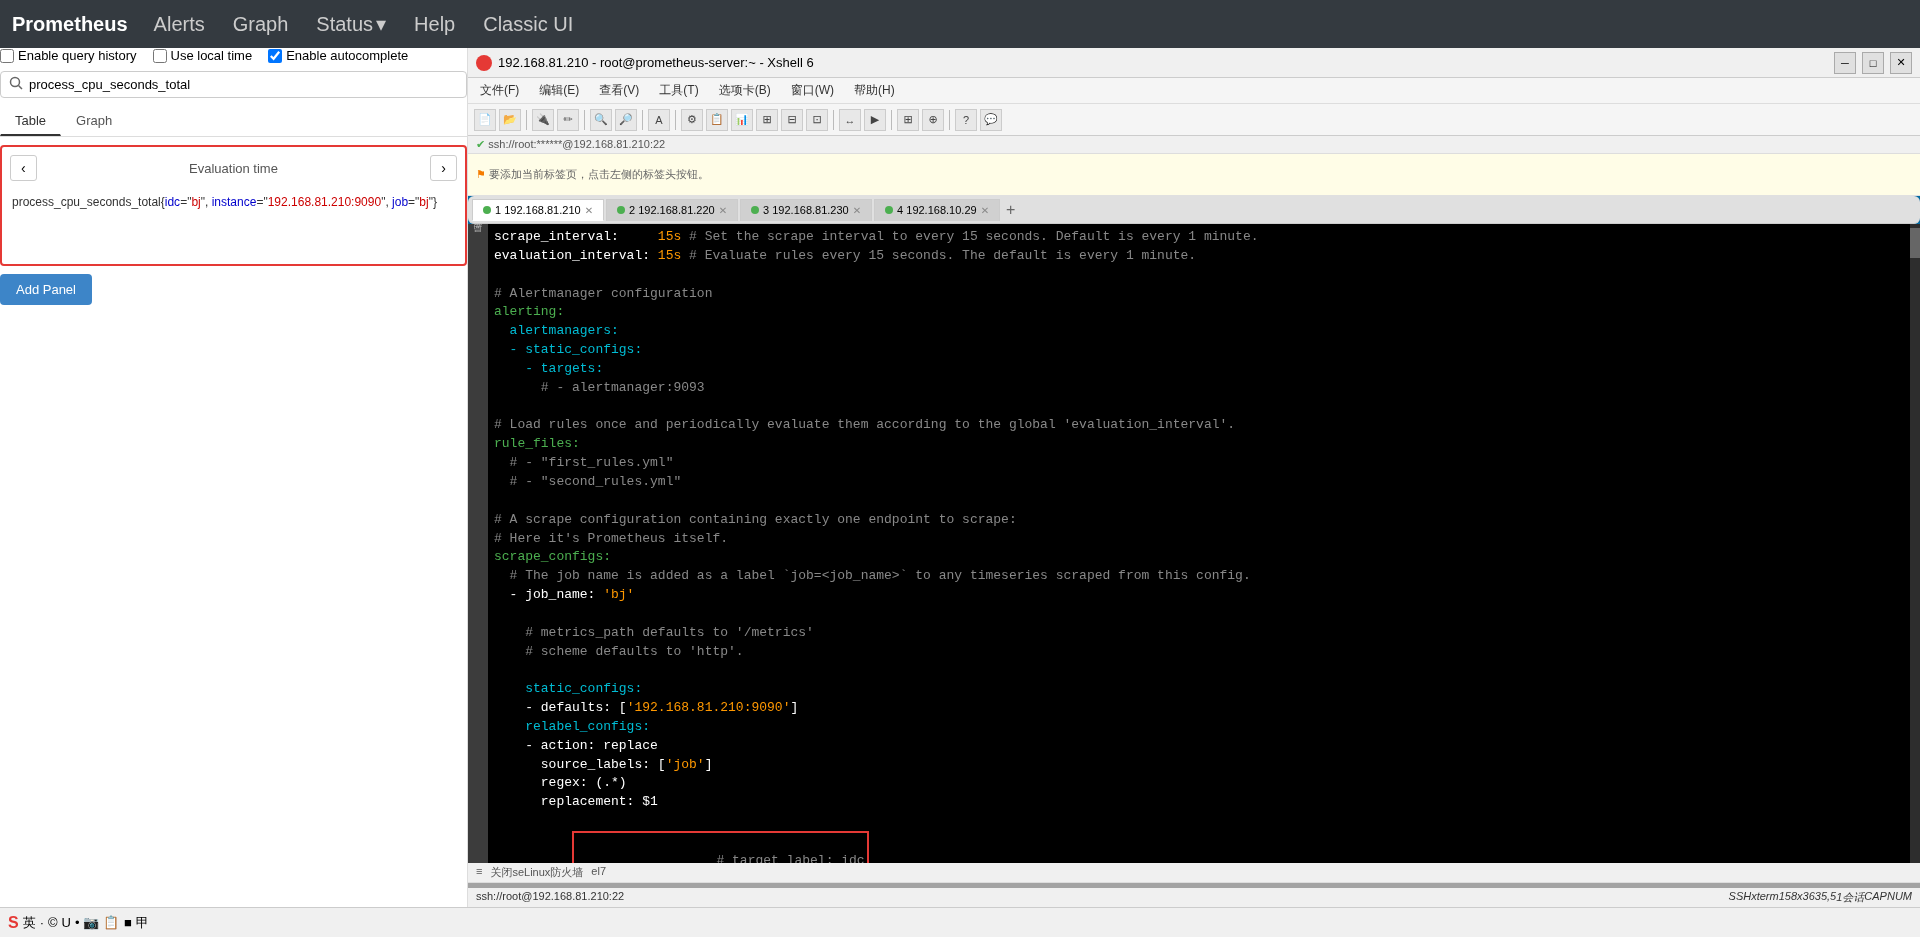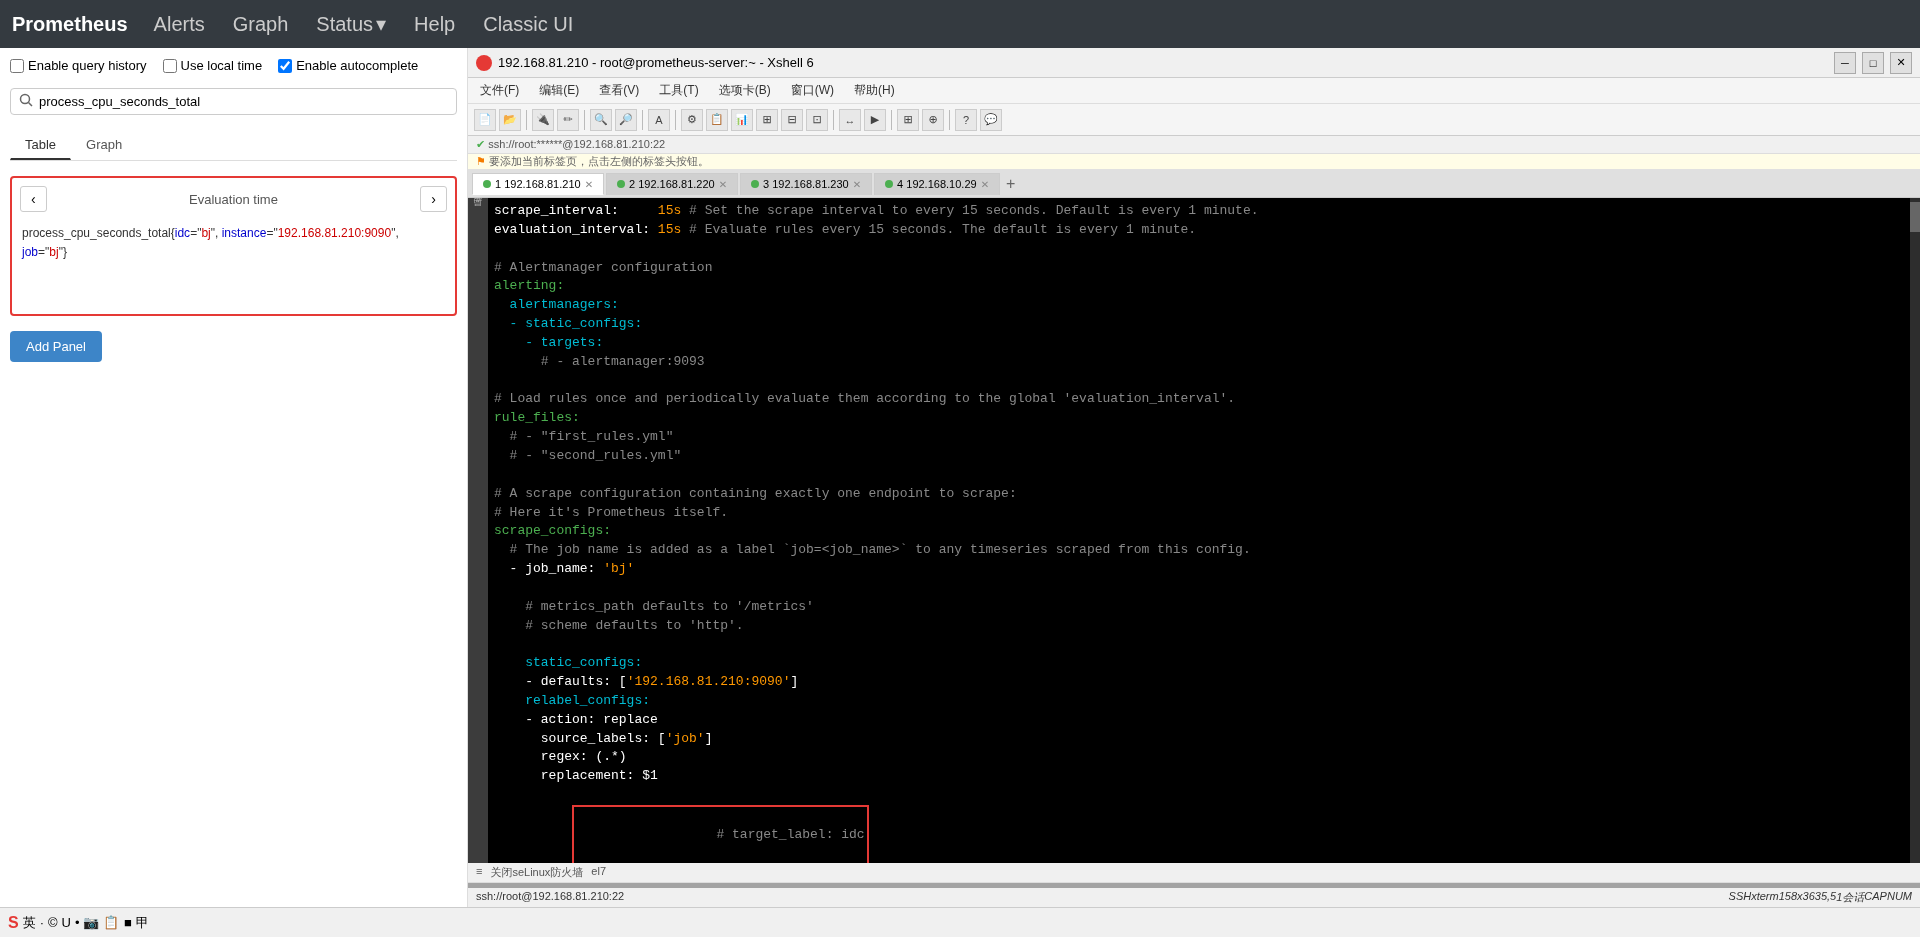--- a/index.html
+++ b/index.html
@@ -39,24 +39,23 @@
       display: flex;
       flex: 1;
       overflow: hidden;
     }
 
     
     .left-panel {
       width: 468px;
       flex-shrink: 0;
       background: #fff;
-      padding: 10px;
       display: flex;
       flex-direction: column;
-      gap: 15px;
+      gap: 8px;
       border-right: 1px solid #ddd;
     }
 
     .checkboxes-row {
       display: flex;
       align-items: center;
       gap: 16px;
       font-size: 13px;
     }
     .checkbox-item {
@@ -239,36 +238,37 @@
     .xshell-ssh-bar {
       background: #f0f0f0;
       padding: 2px 8px;
       font-size: 11px;
       color: #555;
       border-bottom: 1px solid #ddd;
       flex-shrink: 0;
     }
     .xshell-note-bar {
       background: #fffde7;
-      padding: 0 8px;
+      padding: 13px 8px;
       font-size: 11px;
       color: #666;
       border-bottom: 1px solid #e0e0e0;
       flex-shrink: 0;
     }
 
     .xshell-tabs-bar {
       background: #e0e0e0;
       display: flex;
       align-items: center;
       padding: 0 4px;
       height: 28px;
       flex-shrink: 0;
       gap: 2px;
       border-bottom: 1px solid #ccc;
+      border-radius: 6px;
     }
     .xshell-tab {
       padding: 2px 10px;
       font-size: 11px;
       cursor: pointer;
       border: 1px solid #ccc;
       border-bottom: none;
       background: #d0d0d0;
       white-space: nowrap;
       height: 22px;

